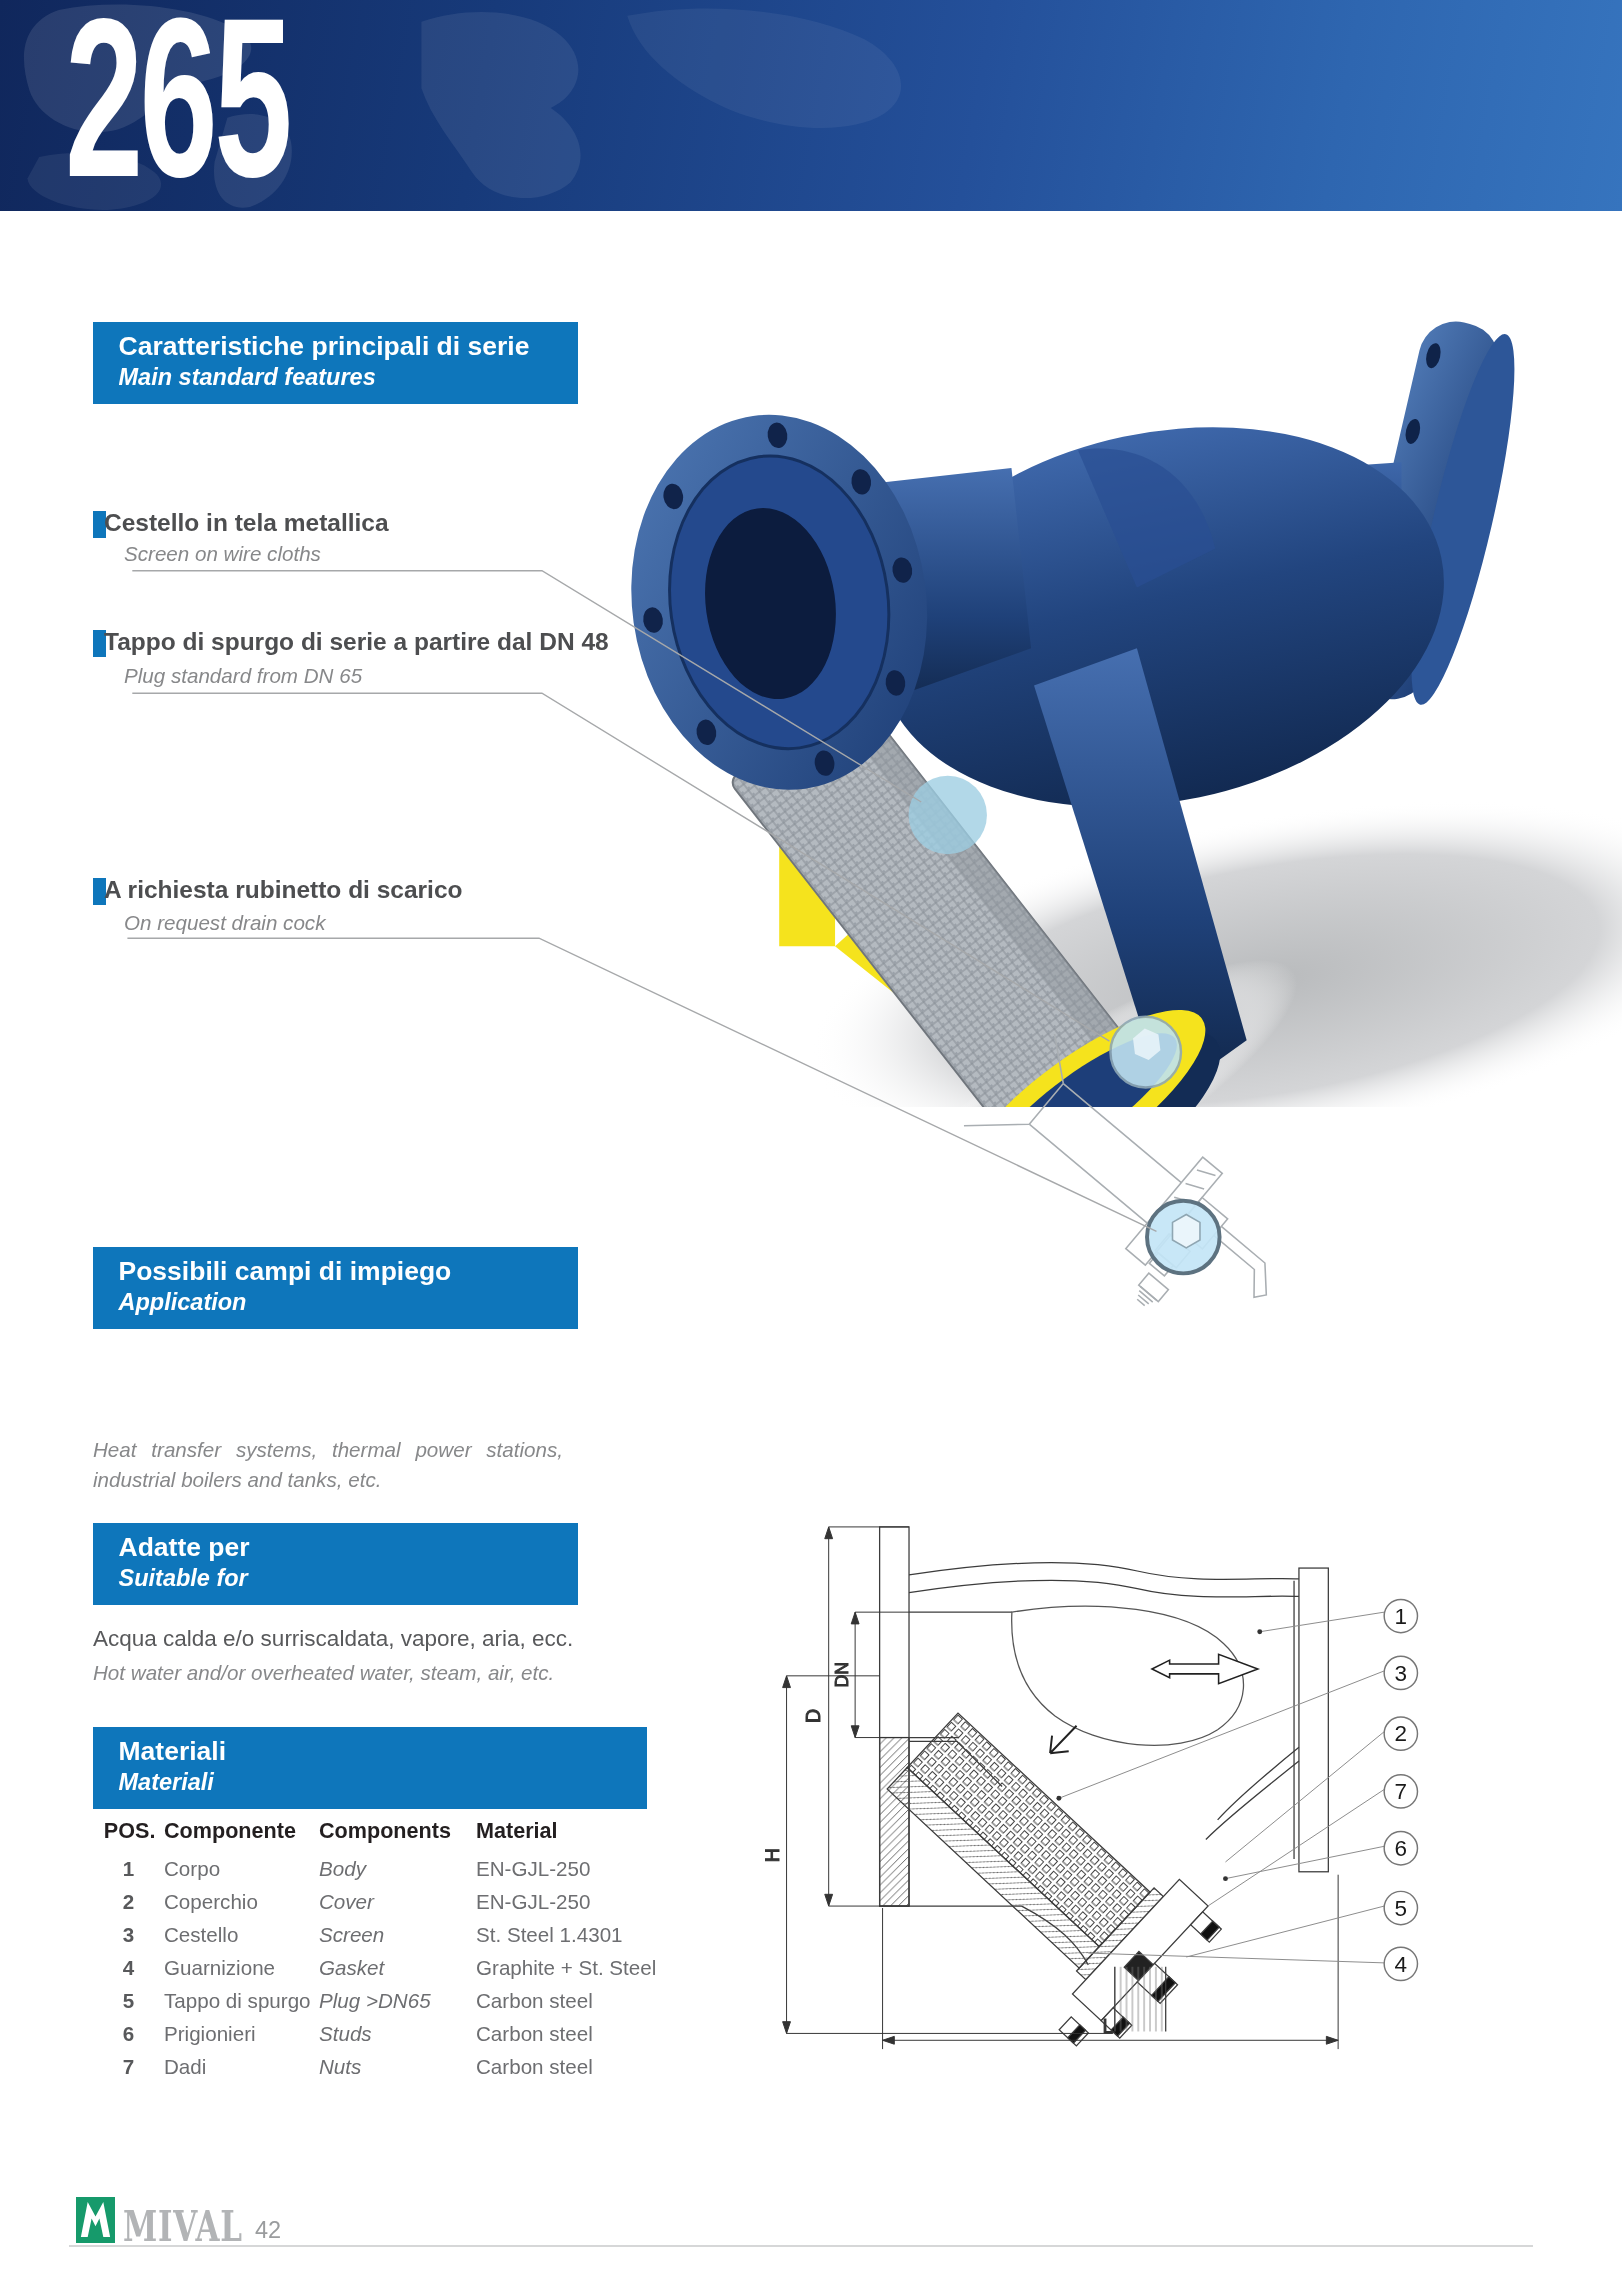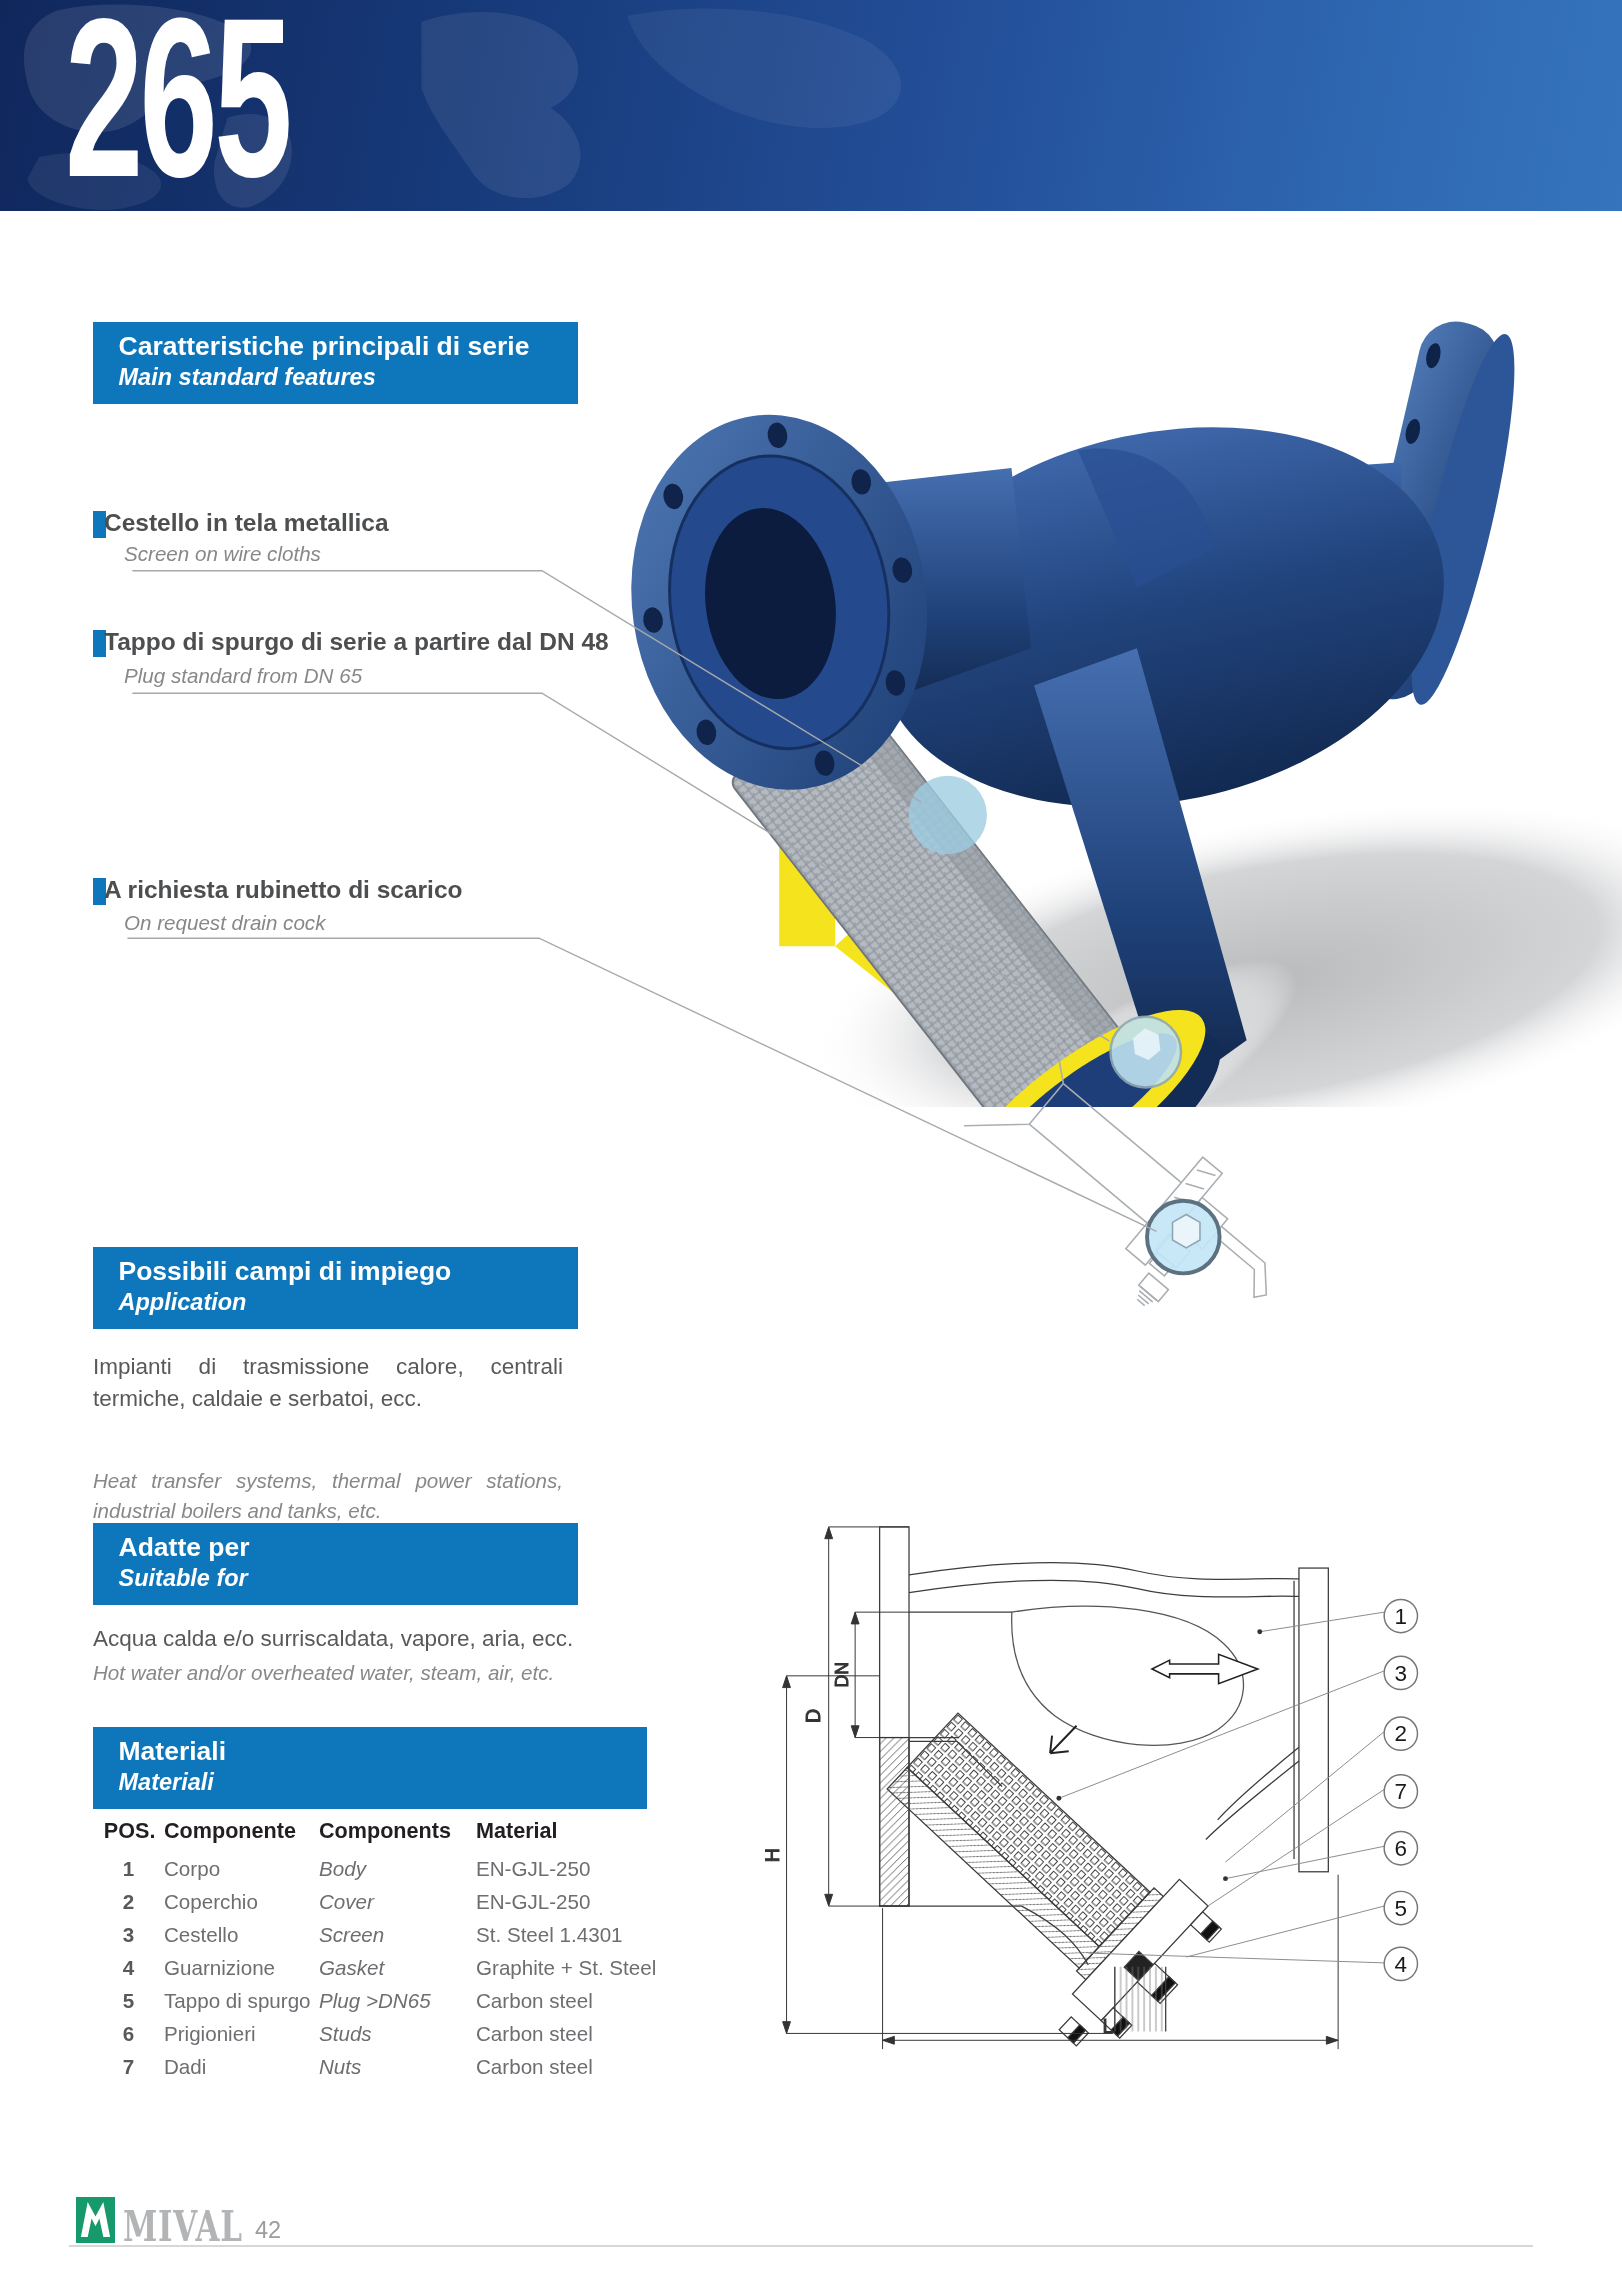--- a/index.html
+++ b/index.html
@@ -199,22 +199,21 @@
   <div class="fi-sub" style="top:664px">Plug standard from DN 65</div>
 
   <div class="marker" style="top:878px"></div>
   <div class="fi-title" style="top:876px">A richiesta rubinetto di scarico</div>
   <div class="fi-sub" style="top:911px">On request drain cock</div>
 
   <div class="secbox" style="top:1247px">
     <div class="t1">Possibili campi di impiego</div>
     <div class="t2">Application</div>
   </div>
-  <div class="para-it" style="top:1351px">Impianti di trasmissione calore, centrali termiche, caldaie e serbatoi, ecc.</div>
-  <div class="para-en" style="top:1466px">Heat transfer systems, thermal power stations, industrial boilers and tanks, etc.</div>
+  <div class="para-en" style="top:1435px">Heat transfer systems, thermal power stations, industrial boilers and tanks, etc.</div>
 
 
   <div class="secbox" style="top:1523px">
     <div class="t1">Adatte per</div>
     <div class="t2">Suitable for</div>
   </div>
   <div class="para-it single" style="top:1623px">Acqua calda e/o surriscaldata, vapore, aria, ecc.</div>
   <div class="para-en single" style="top:1658px">Hot water and/or overheated water, steam, air, etc.</div>
 
   <div class="secbox" style="top:1727px;width:528px">

